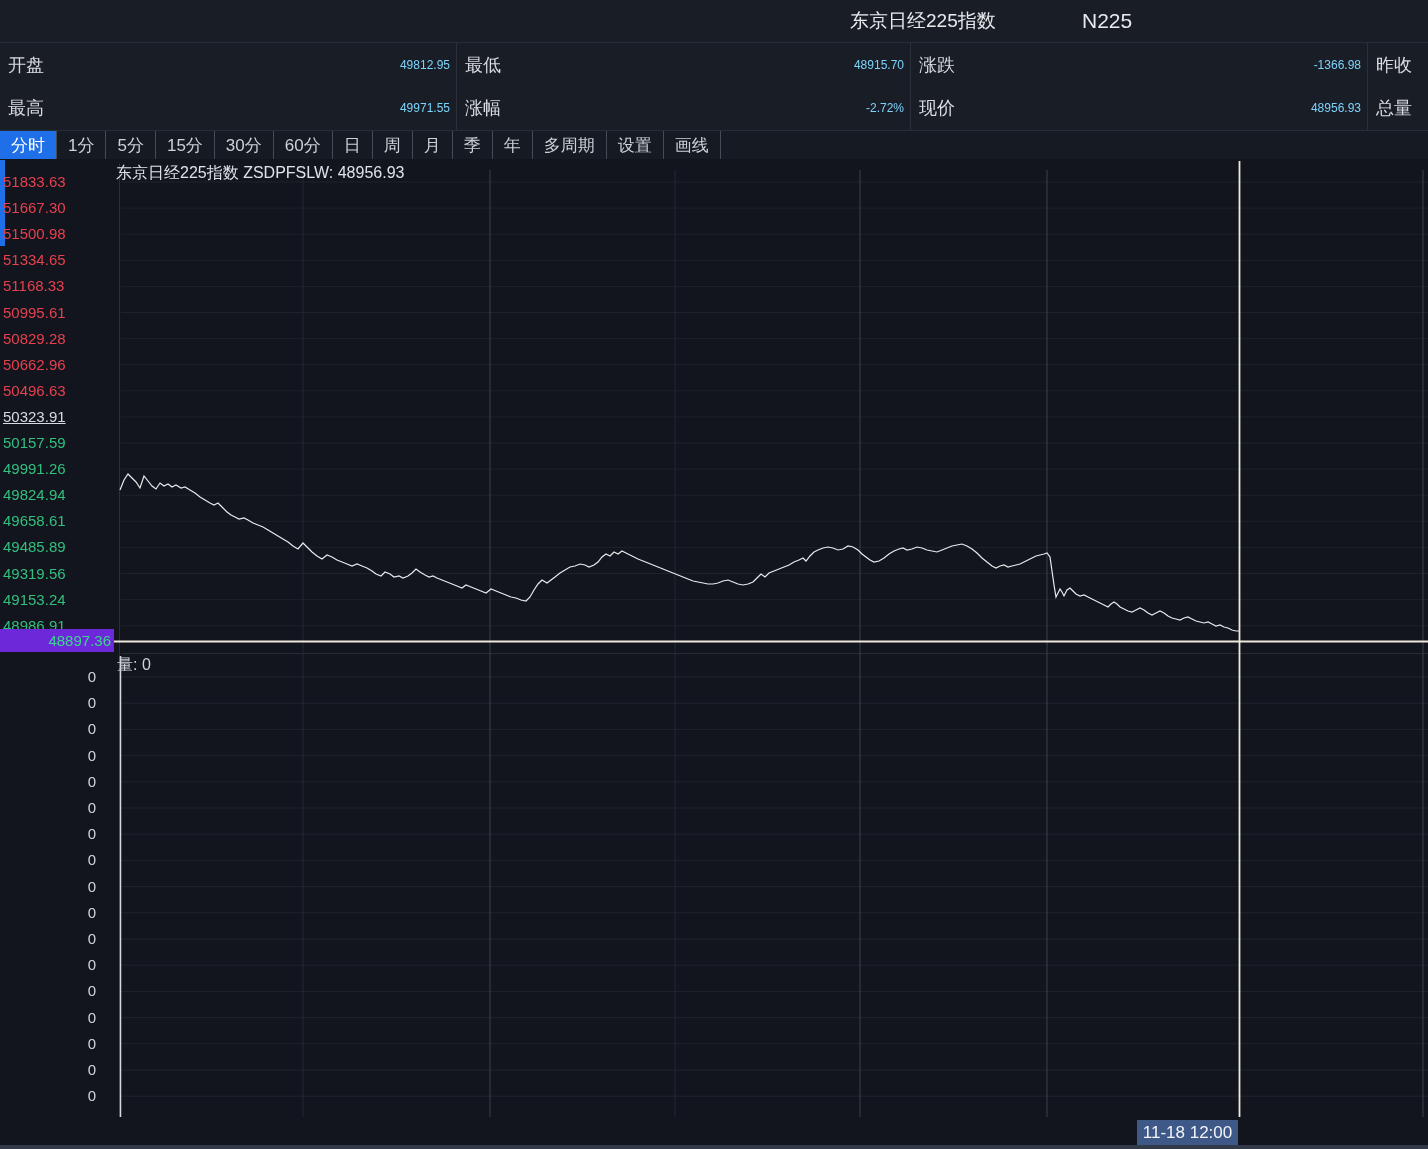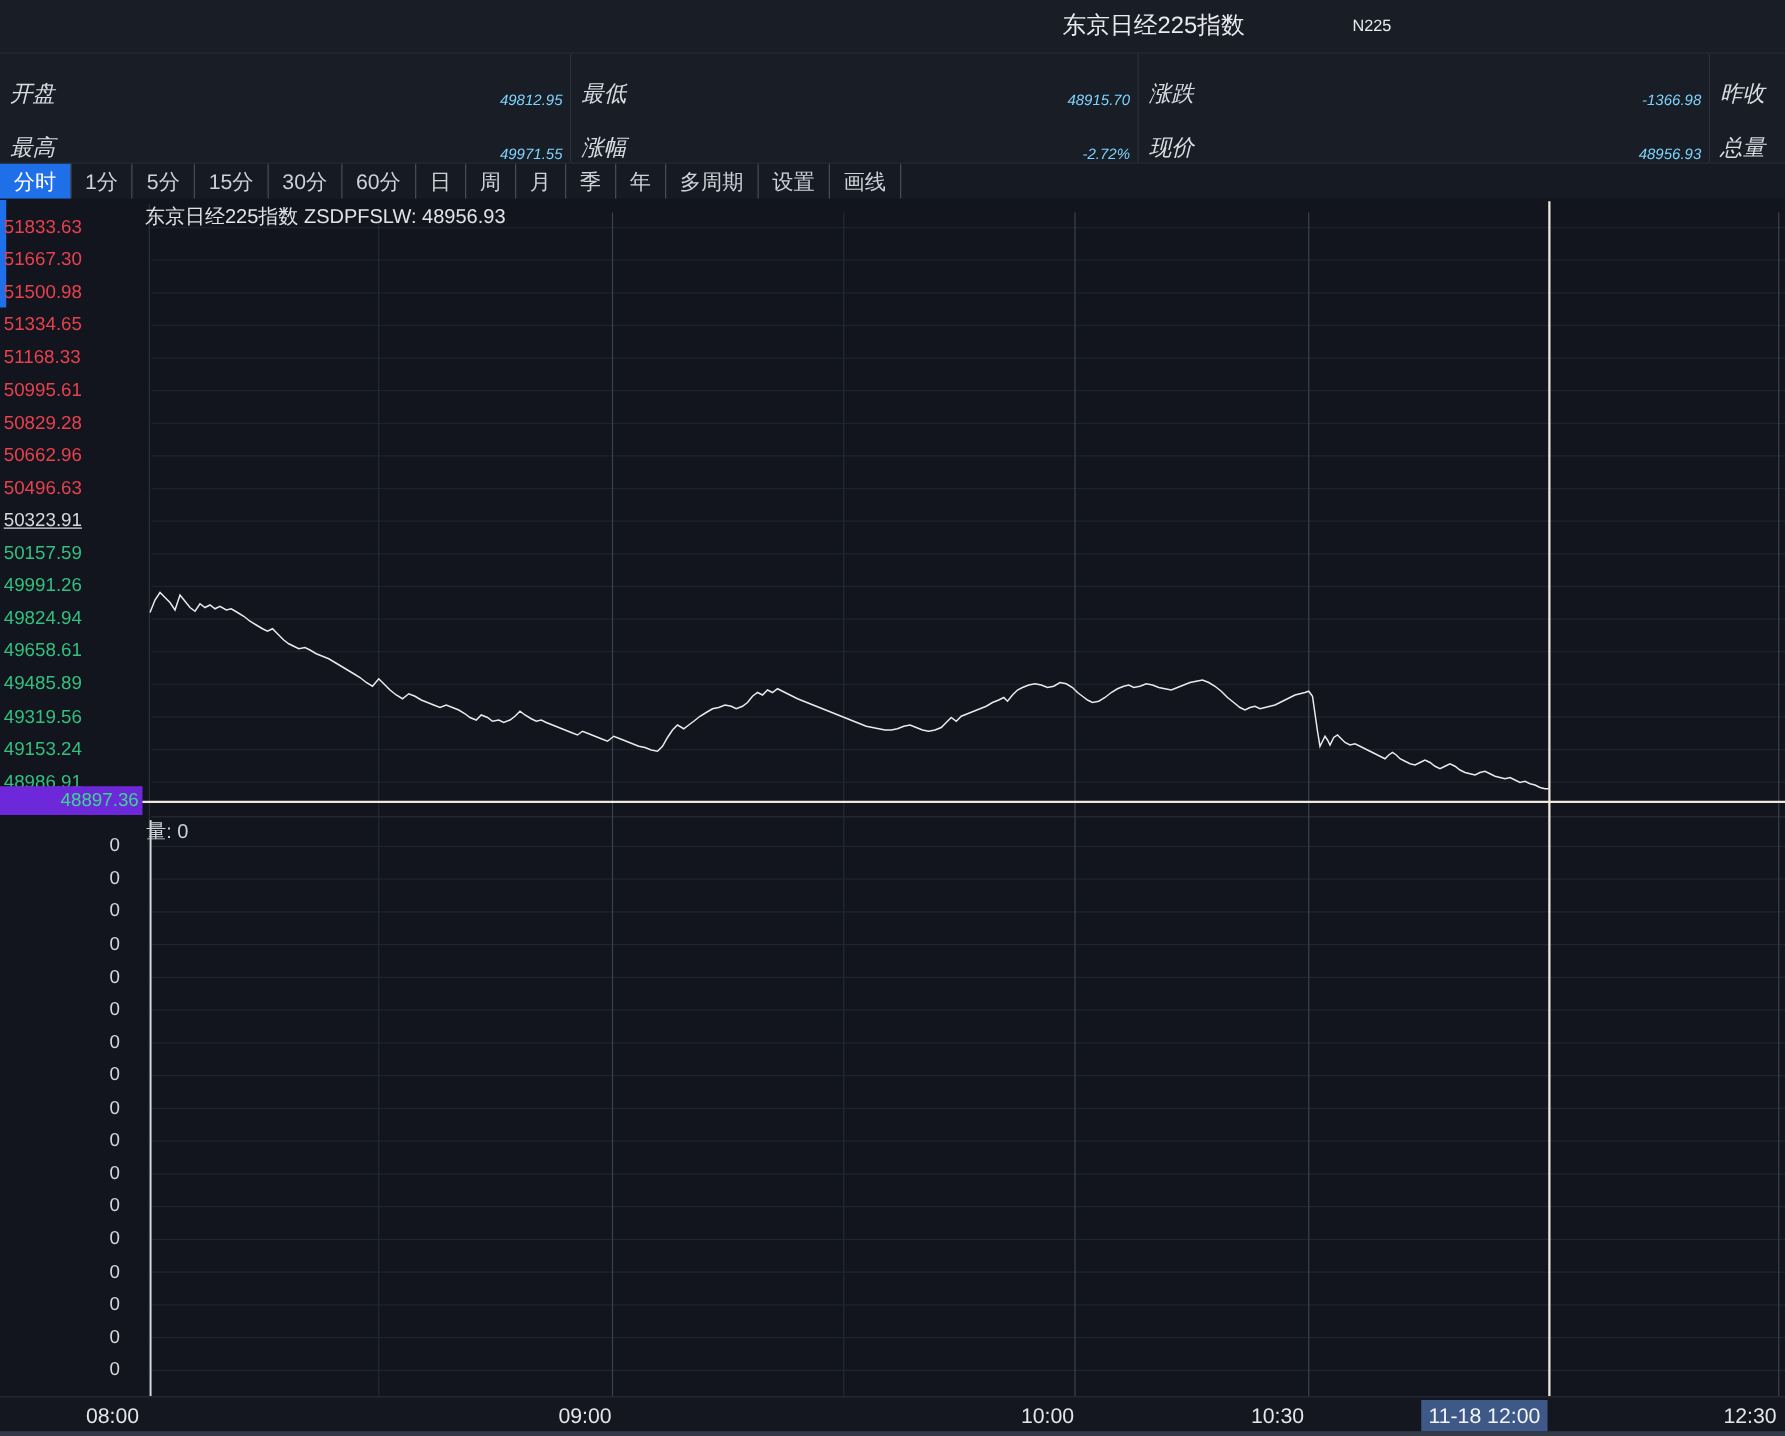--- a/index.html
+++ b/index.html
@@ -5,26 +5,26 @@
   html,body{margin:0;padding:0;background:#0d0f15;}
   .app{
     position:relative; width:1428px; height:1149px; overflow:hidden;
     background:#13161e;
     font-family:"Liberation Sans","DejaVu Sans",sans-serif;
     -webkit-font-smoothing:antialiased;
   }
   
   .hdr{position:absolute;left:0;top:0;width:1428px;height:43px;background:#191d26;border-bottom:1px solid #272c36;box-sizing:border-box;}
   .hdr-title{position:absolute;left:850px;top:0;line-height:42px;font-size:19px;color:#e8eaee;}
-  .hdr-symbol{position:absolute;left:1082px;top:0;line-height:42px;font-size:13px;color:#e8eaee;}
+  .hdr-symbol{position:absolute;left:1082px;top:0;line-height:42px;font-size:21px;color:#e8eaee;}
   
   .quote{position:absolute;left:0;top:43px;width:1428px;height:88px;background:#191d26;border-bottom:1px solid #272c36;box-sizing:border-box;display:flex;}
   .qcol{height:100%;box-sizing:border-box;border-right:1px solid #2a2f3a;display:flex;flex-direction:column;}
   .qcol0{width:457px;} .qcol1{width:454px;} .qcol2{width:457px;} .qcol3{width:60px;border-right:none;}
-  .qrow{flex:1;display:flex;align-items:flex-end;justify-content:space-between;padding:0 6px 0 8px;font-style:italic;}
+  .qrow{flex:1;display:flex;align-items:center;justify-content:space-between;padding:0 6px 0 8px;}
   .qlabel{font-size:18px;color:#d8dbe1;}
   .qvalue{font-size:12px;color:#7dd3fc;}
   
   .tabs{position:absolute;left:0;top:131px;width:1428px;height:28px;background:#161a23;display:flex;align-items:stretch;}
   .tab{display:flex;align-items:center;padding:0 11px;font-size:17px;color:#cdd2d9;border-right:1px solid #454b55;cursor:default;white-space:nowrap;}
   .tab.sel{background:#1e6fe8;color:#ffffff;border-right:1px solid #454b55;text-align:center;}
   
   .chart{position:absolute;left:0;top:159px;width:1428px;height:990px;background:#12151d;}
   svg.canvas{position:absolute;left:0;top:0;}
   .legend{position:absolute;left:116px;top:4px;font-size:16px;color:#dfe3e8;white-space:nowrap;}
@@ -206,23 +206,16 @@
         <div class="vzero" style="top: 771px;">0</div>
         <div class="vzero" style="top: 797.2px;">0</div>
         <div class="vzero" style="top: 823.4px;">0</div>
         <div class="vzero" style="top: 849.6px;">0</div>
         <div class="vzero" style="top: 875.8px;">0</div>
         <div class="vzero" style="top: 902px;">0</div>
         <div class="vzero" style="top: 928.2px;">0</div>
       </div>
   </div>
 
-  <div class="taxis" id="taxis">
-      <div class="xlab" style="left: 90px;">08:00</div>
-      <div class="xlab" style="left: 468px;">09:00</div>
-      <div class="xlab" style="left: 838px;">10:00</div>
-      <div class="xlab" style="left: 1022px;">10:30</div>
-      <div class="xlab" style="left: 1400px;">12:30</div>
-    </div>
   <div class="time-cross-label">11-18 12:00</div>
   <div class="bottom-strip"></div>
 
 </div>
 
 </body></html>

